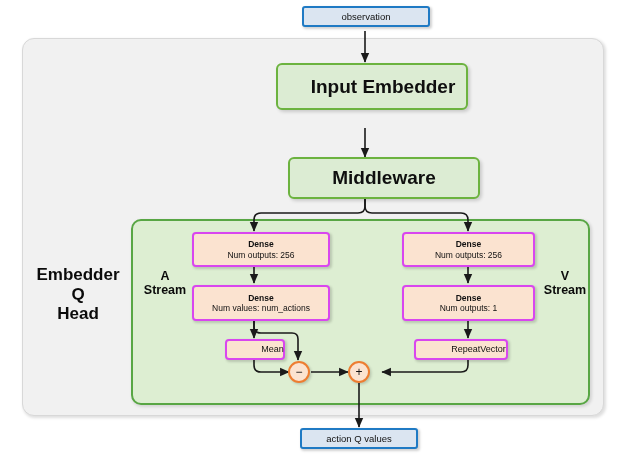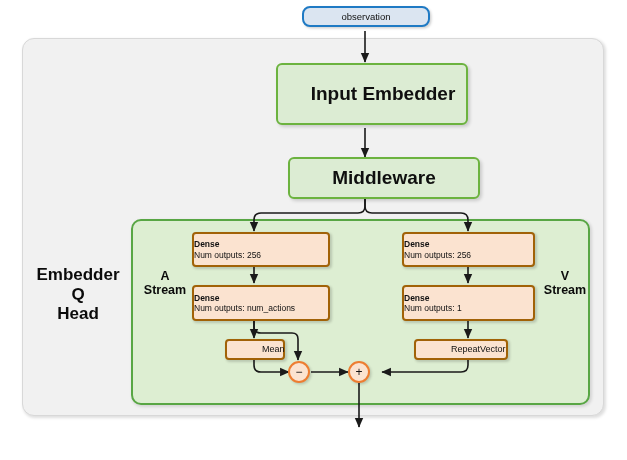--- a/index.html
+++ b/index.html
@@ -45,45 +45,45 @@
     border: 2px solid #58a644;
     border-radius: 10px;
     box-shadow: 1.5px 1.5px 3px rgba(0,0,0,0.12);
     z-index: 2;
   }
 
   
   .io-box {
     background: #dbe5f1;
     border: 2px solid #1f7ac4;
-    border-radius: 8px;
+    border-radius: 3px;
     display: flex; align-items: center; justify-content: center;
     font-size: 9.5px;
     color: #111;
     box-shadow: 1.5px 1.5px 2.5px rgba(0,0,0,0.18);
   }
 
   
   .module-box {
     background: #dcecd3;
     border: 2px solid #6cb33f;
     border-radius: 6px;
     display: flex; align-items: center; justify-content: center;
     font-size: 19px; font-weight: bold;
     color: #0f0f0f;
     box-shadow: 2px 2px 3.5px rgba(0,0,0,0.16);
   }
 
   
   .layer-box {
     background: #fbe3d0;
-    border: 2px solid #a16207;
+    border: 2px solid #d946ef;
     border-radius: 4px;
     display: flex; flex-direction: column;
-    align-items: flex-start; justify-content: center;
+    align-items: center; justify-content: center;
     line-height: 1.22;
     box-shadow: 1.5px 1.5px 2.5px rgba(0,0,0,0.16);
   }
   .layer-title { font-size: 8.5px; font-weight: bold; color: #111; }
   .layer-sub   { font-size: 8.5px; color: #111; }
   .layer-box.single .layer-title { font-size: 9px; font-weight: normal; padding-left: 35px; }
 
   
   .op-circle {
     width: 22px; height: 22px;
@@ -147,22 +147,25 @@
       <path d="M468,360 L468,365 Q468,372 461,372 L382,372"></path>
 
       <path d="M359,383 L359,427"></path>
     </g>
   </svg>
 
   <div class="node io-box" style="left:302px; top:6px; width:128px; height:21px;">
     <span>observation</span>
   </div>
 
-
-  <div class="node module-box" style="left:276px; top:63px; width:192px; height:62px;padding-left:22px;">
+  <div class="node io-box" style="left:300px; top:428px; width:118px; height:21px;">
+    <span>action Q values</span>
+  </div>
+
+  <div class="node module-box" style="left:276px; top:63px; width:192px; height:47px;padding-left:22px;">
     <span>Input Embedder</span>
   </div>
 
   <div class="node module-box" style="left:288px; top:157px; width:192px; height:42px;">
     <span>Middleware</span>
   </div>
 
   <div class="free-label label-head" style="left:31px; top:265px; width:94px;">
     <div>Embedder Q</div>
     <div>Head</div>
@@ -178,21 +181,21 @@
     <div>Stream</div>
   </div>
 
   <div class="node layer-box" style="left:192px; top:232px; width:138px; height:35px;">
     <span class="layer-title">Dense</span>
     <span class="layer-sub">Num outputs: 256</span>
   </div>
 
   <div class="node layer-box" style="left:192px; top:285px; width:138px; height:36px;">
     <span class="layer-title">Dense</span>
-    <span class="layer-sub">Num outputs: num_actions</span>
+    <span class="layer-sub">Num values: num_actions</span>
   </div>
 
   <div class="node layer-box single" style="left:225px; top:339px; width:60px; height:21px;">
     <span class="layer-title">Mean</span>
   </div>
 
   <div class="node layer-box" style="left:402px; top:232px; width:133px; height:35px;">
     <span class="layer-title">Dense</span>
     <span class="layer-sub">Num outputs: 256</span>
   </div>

